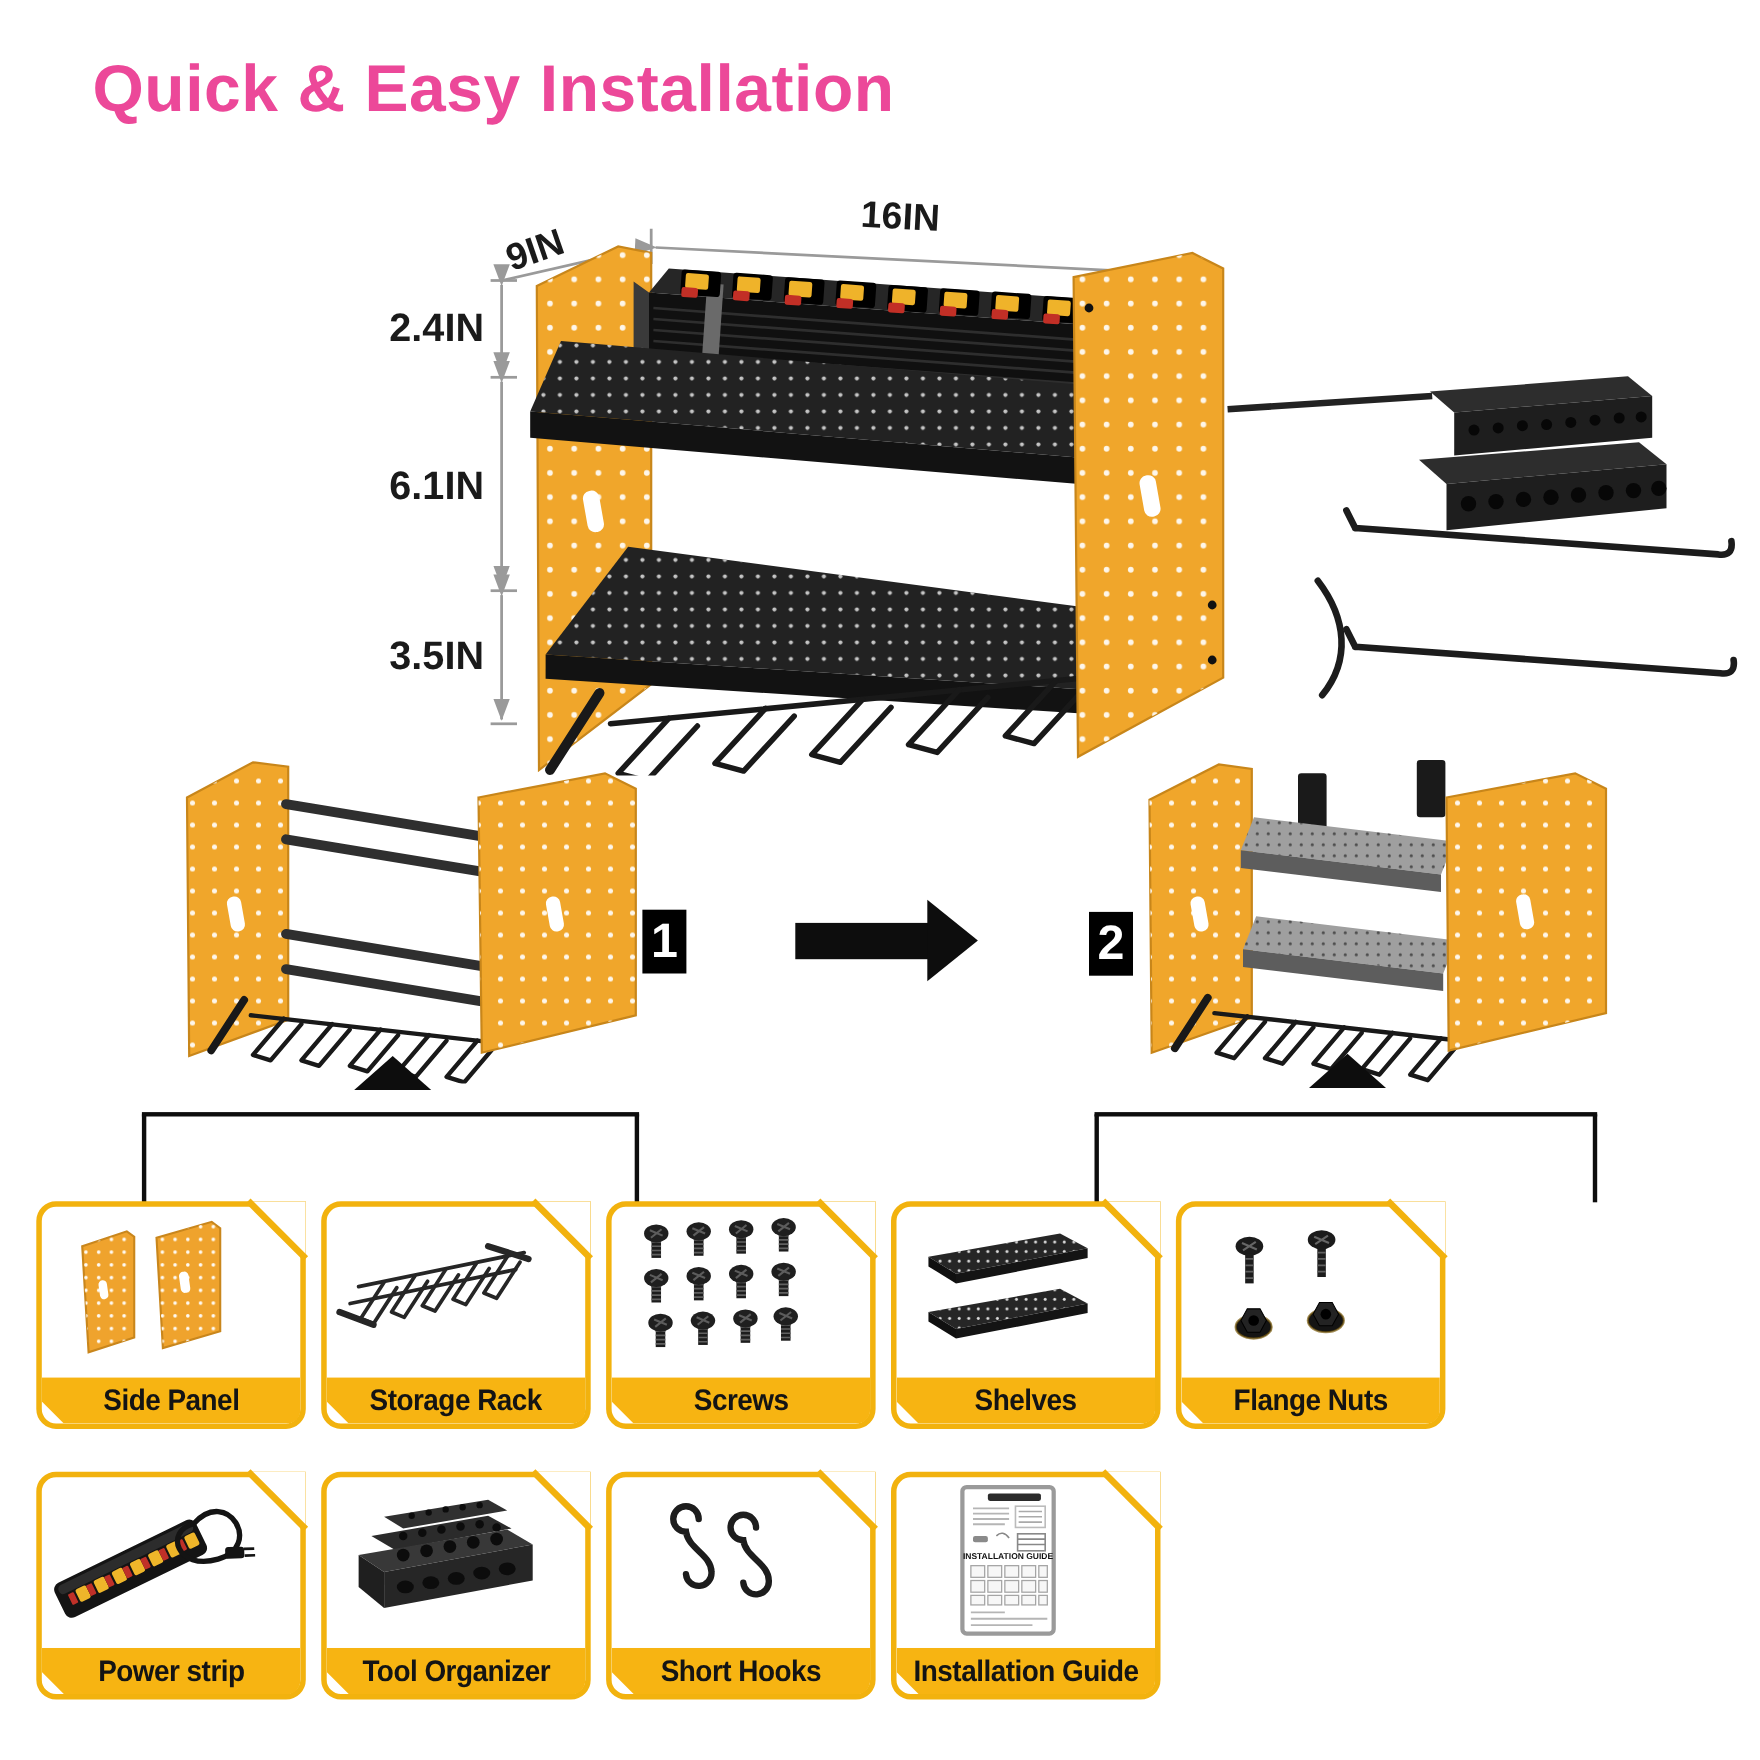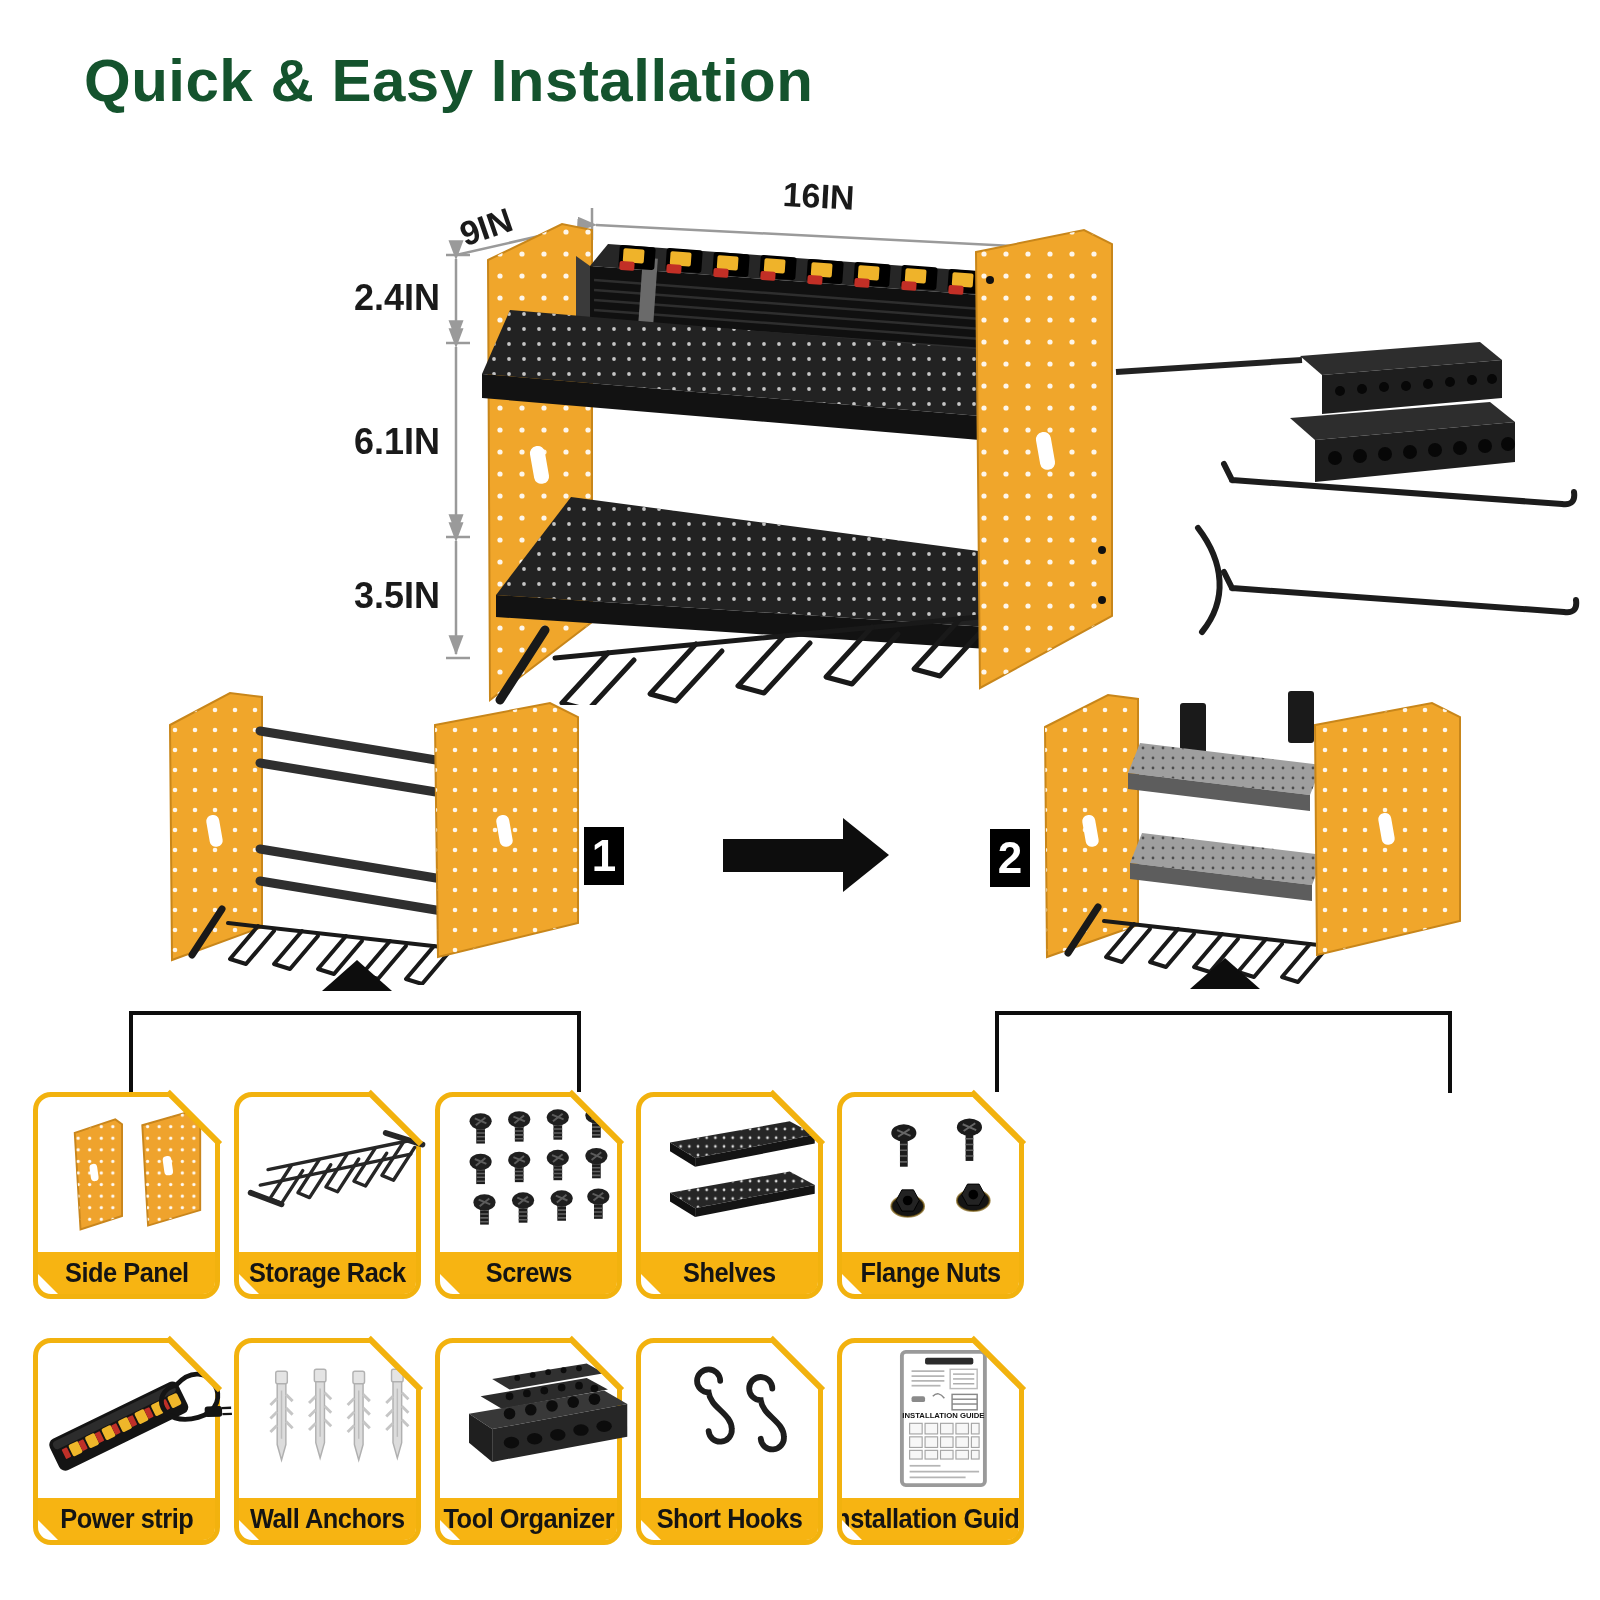--- a/index.html
+++ b/index.html
@@ -1,37 +1,37 @@
 <!DOCTYPE html>
 <html><head>
 <meta charset="utf-8">
 <style>
   html,body{margin:0;padding:0;background:#fff;}
   #stage{position:relative;width:1600px;height:1600px;background:#fff;overflow:hidden;
          font-family:"Liberation Sans","DejaVu Sans",sans-serif;color:#141414;}
   #page-title{position:absolute;left:84px;top:46px;margin:0;font-size:60px;font-weight:800;
-              letter-spacing:0.5px;color:#14532d;}
+              letter-spacing:0.5px;color:#ec4899;}
   .abs{position:absolute;}
   
   .step-box{position:absolute;width:40px;height:58px;background:#000;color:#fff;
             display:flex;align-items:center;justify-content:center;
             font-size:44px;font-weight:800;}
   
   .arrow-shaft{position:absolute;left:723px;top:839px;width:122px;height:33px;background:#0d0d0d;}
   .arrow-head{position:absolute;left:843px;top:818px;width:0;height:0;
               border-top:37px solid transparent;border-bottom:37px solid transparent;
               border-left:46px solid #0d0d0d;}
   
   .conn-tri{position:absolute;width:0;height:0;border-left:35px solid transparent;
             border-right:35px solid transparent;border-bottom:31px solid #0d0d0d;}
   .conn-h{position:absolute;height:4px;background:#0d0d0d;}
   .conn-v{position:absolute;width:4px;background:#0d0d0d;}
   
   .cards-row{position:absolute;left:33px;width:1533px;display:flex;gap:14px;}
-  .card{position:relative;width:187px;height:207px;background:#fff;
+  .card{position:relative;width:245px;height:207px;background:#fff;
         border:5px solid #F2B20E;border-radius:18px;border-top-right-radius:0;
         box-sizing:border-box;padding-left:13px;}
   .card::before{content:"";position:absolute;top:-5px;right:-5px;width:52px;height:52px;
         background:#fff;clip-path:polygon(0 0,100% 0,100% 100%);z-index:3;}
   .card::after{content:"";position:absolute;top:18px;right:-16px;width:74px;height:5.5px;
         background:#F2B20E;transform:rotate(45deg);z-index:4;}
   .card-art{position:absolute;left:2px;top:2px;width:193px;height:147px;z-index:1;}
   .card-art svg{width:100%;height:100%;}
   .card-bar{position:absolute;left:0;right:0;bottom:0;height:42px;background:#F7B412;
         display:flex;align-items:center;justify-content:center;z-index:2;
@@ -426,39 +426,20 @@
 <rect x="166" y="98" width="18" height="11" rx="3" fill="#141414" transform="rotate(24 175 103)"></rect>
 <path d="M184,104 l9,4 M182,110 l9,4" stroke="#141414" stroke-width="2.5"></path>
             </g>
           </svg></div>
         <div class="card-bar">
           <span>Power strip</span>
         </div>
       </div>
       <div class="card">
         <div class="card-art"><svg viewBox="0 0 200 150">
-            <defs>
-              <g id="wa-g">
-<rect x="-6" y="0" width="12" height="13" rx="2" fill="#e4e4e4" stroke="#b2b2b2" stroke-width="1.5"></rect>
-<path d="M-4.5,13 L4.5,13 L4.5,76 L0,92 L-4.5,76 Z" fill="#dcdcdc" stroke="#b0b0b0" stroke-width="1.5"></path>
-<path d="M-4.5,28 l-7,7 M-4.5,42 l-7,7 M-4.5,56 l-7,7 M4.5,24 l7,7 M4.5,38 l7,7 M4.5,52 l7,7" stroke="#c6c6c6" stroke-width="3"></path>
-<line x1="0" y1="20" x2="0" y2="70" stroke="#bdbdbd" stroke-width="1.5"></line>
-              </g>
-            </defs>
-<use href="#wa-g" x="42" y="26"></use>
-            <use href="#wa-g" x="82" y="24"></use>
-            <use href="#wa-g" x="122" y="26"></use>
-            <use href="#wa-g" x="162" y="24"></use>
-          </svg></div>
-        <div class="card-bar">
-          <span>Wall Anchors</span>
-        </div>
-      </div>
-      <div class="card">
-        <div class="card-art"><svg viewBox="0 0 200 150">
 <polygon points="52,34 150,18 168,28 70,45" fill="#303030"></polygon>
 <g fill="#0c0c0c">
               <circle cx="78" cy="33" r="3"></circle>
               <circle cx="94" cy="30" r="3"></circle>
               <circle cx="110" cy="27" r="3"></circle>
               <circle cx="126" cy="25" r="3"></circle>
               <circle cx="142" cy="23" r="3"></circle>
             </g>
 <polygon points="40,52 150,33 172,45 62,65" fill="#2b2b2b"></polygon>
 <g fill="#0c0c0c">

